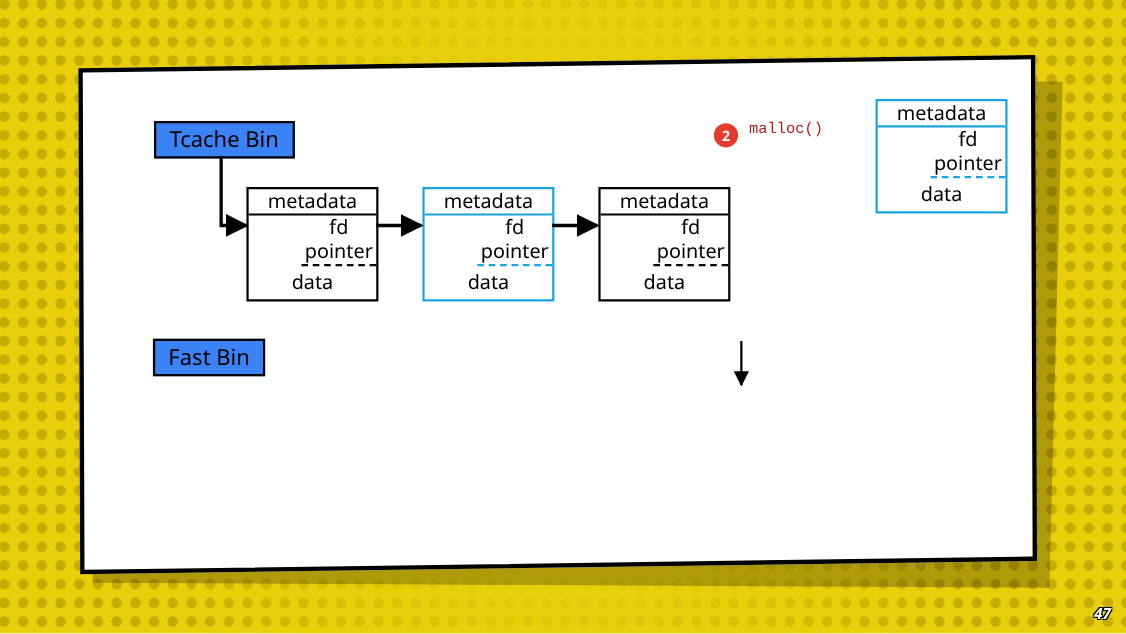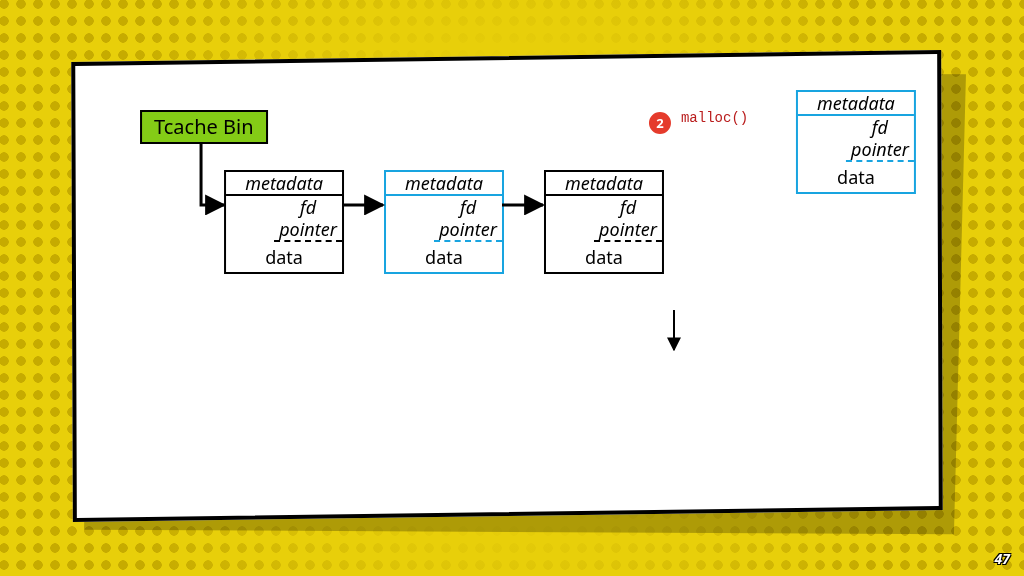--- a/index.html
+++ b/index.html
@@ -13,25 +13,25 @@
   }
   
   .halftone-bg::after{
     content:"";position:absolute;inset:-40px;
     background:radial-gradient(circle at 50% 50%, rgba(232,207,10,1) 35%, rgba(232,207,10,0) 70%);
   }
   .panel-shadow{position:absolute;left:90px;top:72px;width:870px;height:460px;background:rgba(0,0,0,0.25);transform:skewX(-1.2deg) rotate(0.3deg);}
   .panel{position:absolute;left:72px;top:56px;width:870px;height:460px;background:#fff;border:4px solid #000;box-sizing:border-box;transform:rotate(-0.8deg) skewX(-0.6deg);}
   .panel-inner{position:absolute;inset:0;transform:rotate(0.8deg) skewX(0.6deg);}
   .page-num{position:absolute;right:14px;bottom:8px;font-family:system-ui,sans-serif;font-weight:700;font-style:italic;color:#fff;font-size:14px;text-shadow:1px 1px 0 #000,-1px 1px 0 #000,1px -1px 0 #000,-1px -1px 0 #000;}
-  .label-box{position:absolute;border:2px solid #000;background:#84cc16;padding:2px 12px;font-size:20px;line-height:1.3;}
+  .label-box{position:absolute;border:2px solid #000;background:#3b82f6;padding:2px 12px;font-size:20px;line-height:1.3;}
   .chunk{position:absolute;border:2px solid;background:#fff;width:116px;font-size:18px;text-align:center;}
   .chunk.k{border-color:#000;}
   .chunk.c{border-color:#18a4e0;}
-  .chunk .row{border-bottom:2px solid;line-height:22px;font-style:italic;}
+  .chunk .row{border-bottom:2px solid;line-height:22px;}
   .chunk .row:last-child{border-bottom:none;}
   .chunk .dashed{border-bottom:2px dashed;margin-left:48px;}
   .chunk.k .row,.chunk.k .dashed{border-color:#000;}
   .chunk.c .row,.chunk.c .dashed{border-color:#18a4e0;}
   .chunk .data{line-height:30px;}
   .step-badge{position:absolute;width:22px;height:22px;border-radius:50%;background:#e53b2c;color:#fff;font:700 13px/22px system-ui,sans-serif;text-align:center;}
   .mono{font-family:"Courier New",ui-monospace,monospace;font-size:14px;color:#b91c1c;position:absolute;}
   svg.arrows{position:absolute;inset:0;pointer-events:none;}
 </style>
 </head>
@@ -39,20 +39,21 @@
 
 <div class="stage">
   <div class="halftone-bg"></div>
   <div class="panel-shadow"></div>
 
   <div class="panel">
     <div class="panel-inner">
 
       <div class="label-box" style="left:64px;top:50px;">Tcache Bin</div>
 
+      <div class="label-box" style="left:63px;top:248px;">Fast Bin</div>
 
       <div class="step-badge" style="left:573px;top:52px;">2</div>
       <div class="mono" style="left:605px;top:50px;">malloc()</div>
 
       <div class="chunk k" style="left:148px;top:110px;">
         <div class="row">metadata</div>
         <div class="row dashed">fd pointer</div>
         <div class="data">data</div>
       </div>
 

